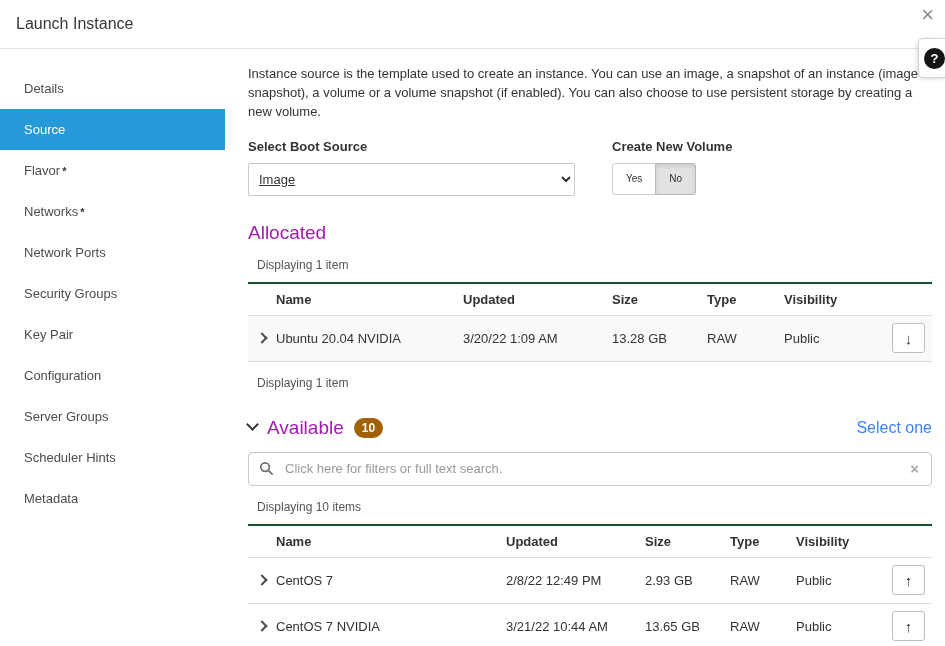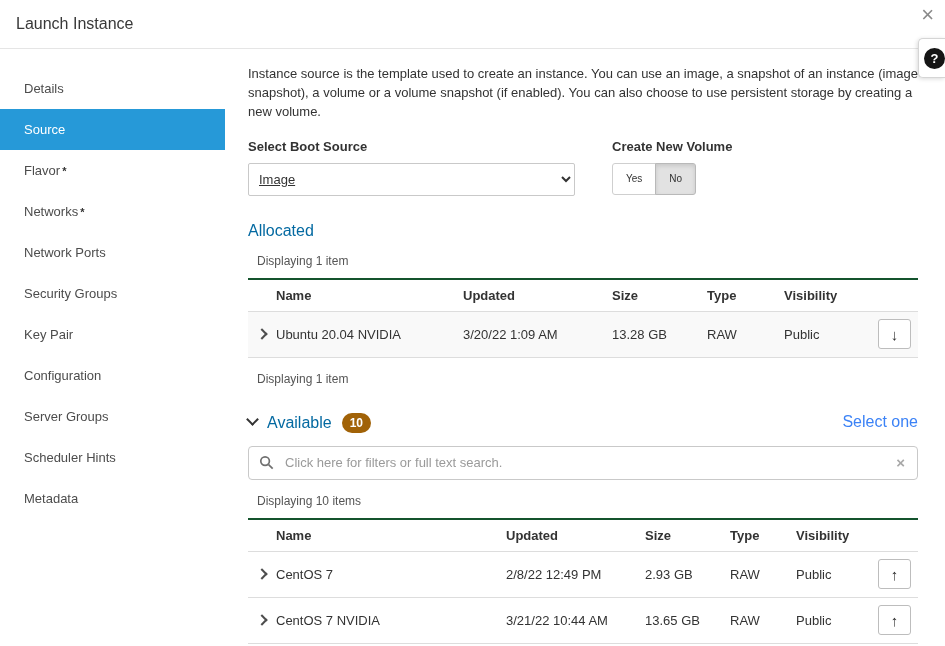--- a/index.html
+++ b/index.html
@@ -48,21 +48,21 @@
   
   .layout { display: flex; height: 597px; }
   .sidebar { width: 225px; flex: none; padding-top: 19px; }
   .nav-item {
     height: 41px; display: flex; align-items: center;
     padding-left: 24px; font-size: 13px; color: #4c4c4c; cursor: pointer;
   }
   .nav-item.active { background: #2699d8; color: #fff; }
   sup.req { color: #333; font-size: 11px; margin-left: 2px; font-weight: bold; }
 
-  .main { flex: 1; padding: 16px 27px 0 23px; min-width: 0; }
+  .main { flex: 1; padding: 16px 13px 0 23px; min-width: 0; }
 
   
   .desc { font-size: 13px; line-height: 1.45; margin-bottom: 17px; }
   .form-row { display: flex; }
   .fg-boot { width: 364px; }
   .flabel { font-weight: bold; font-size: 13px; display: block; margin-bottom: 9px; }
   .boot-select {
     width: 327px; height: 33px;
     border: 1px solid #c9c9c9; border-radius: 2px;
     font-size: 13px; padding: 0 6px; color: #333; background: #fff;
@@ -76,21 +76,21 @@
     cursor: pointer; font-family: inherit;
   }
   .tbtn.first { border-radius: 3px 0 0 3px; }
   .tbtn.active {
     background: #e2e2e2; border-color: #b9b9b9;
     box-shadow: inset 0 2px 4px rgba(0,0,0,.12);
     margin-left: -1px; border-radius: 0 3px 3px 0;
   }
 
   
-  .sec-heading { font-size: 16px; font-weight: 400; color: #0369a1; margin-top: 26px; }
+  .sec-heading { font-size: 19px; font-weight: 400; color: #a21caf; margin-top: 26px; }
   .count { font-size: 12px; color: #555; margin: 14px 0 0 9px; }
 
   
   .tbl { margin-top: 10px; }
   .tbl-header, .tbl-row { display: grid; align-items: center; }
   .alloc .tbl-header, .alloc .tbl-row { grid-template-columns: 28px 187px 149px 95px 77px 1fr 44px; }
   .avail .tbl-header, .avail .tbl-row { grid-template-columns: 28px 230px 139px 85px 66px 1fr 44px; }
   .tbl-header {
     border-top: 2px solid #14532d; border-bottom: 1px solid #ddd;
     height: 34px; font-weight: bold; font-size: 13px;

